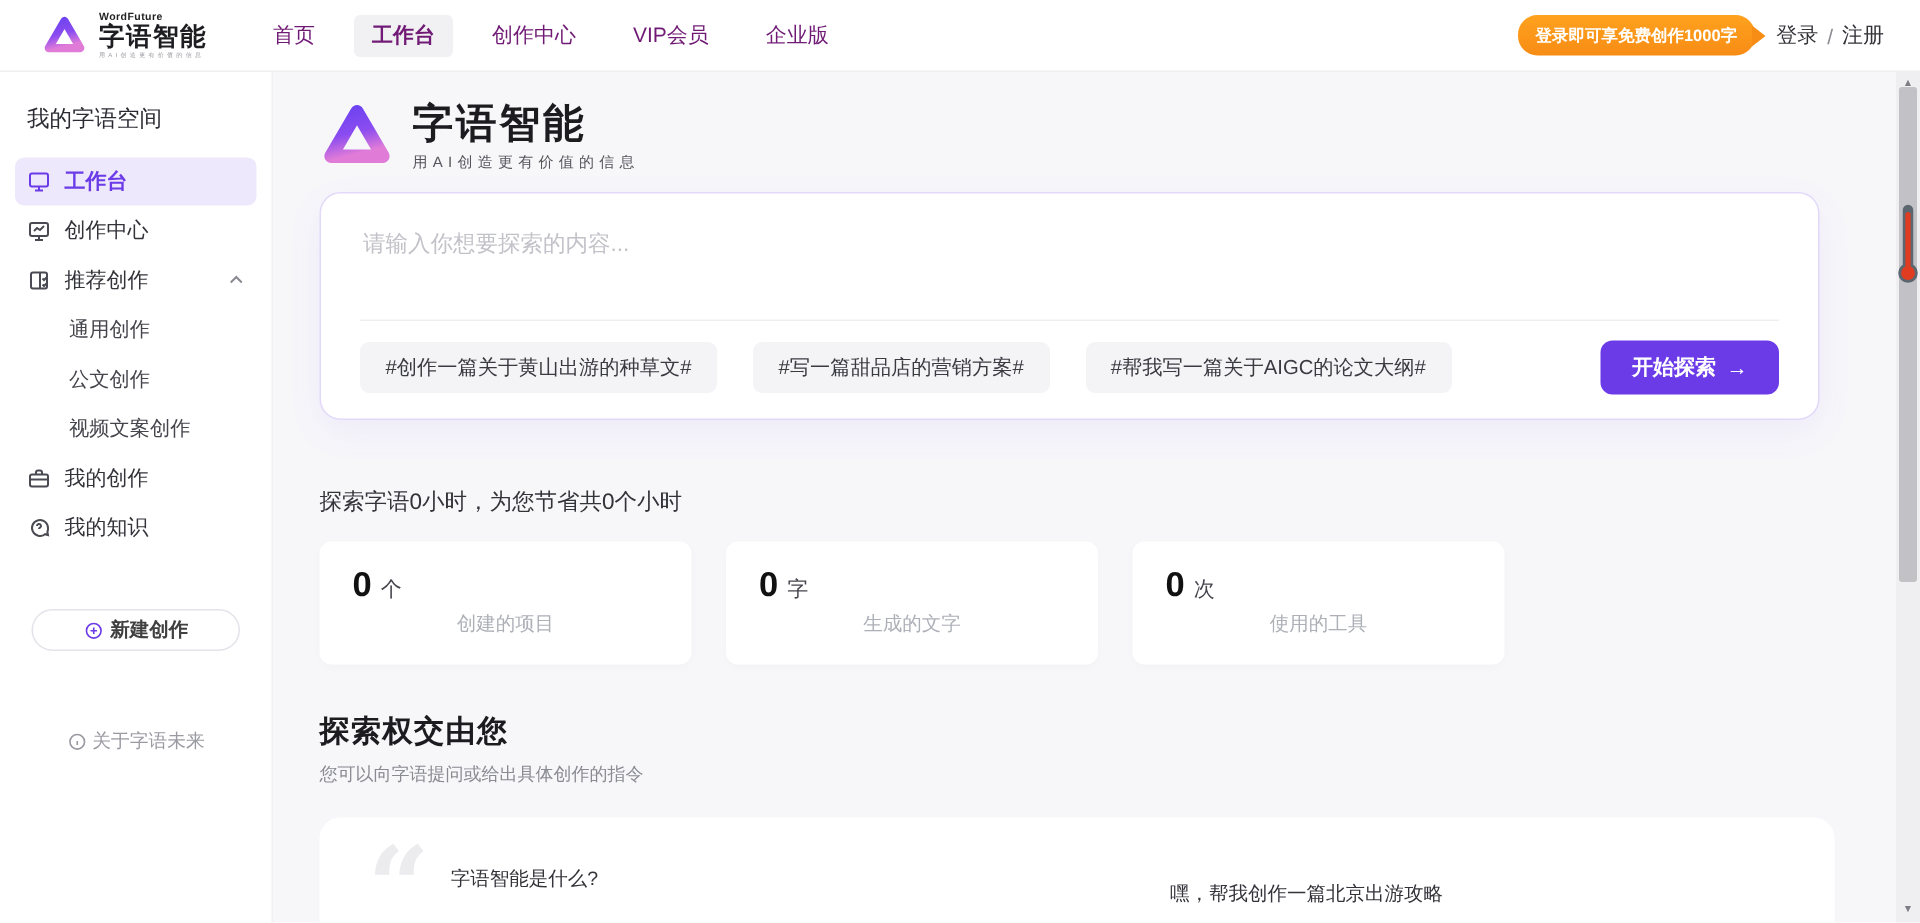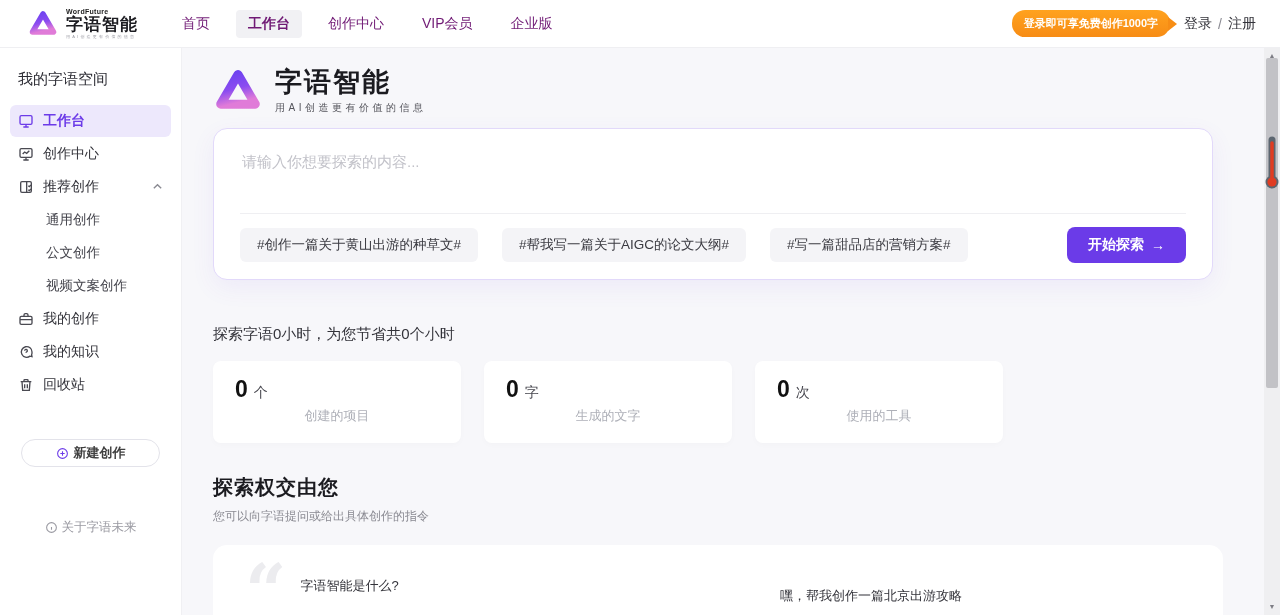--- a/index.html
+++ b/index.html
@@ -188,26 +188,20 @@
 
     <div class="side-item">
       <svg viewBox="0 0 24 24" fill="none" stroke-width="2">
         <path d="M21 12a8 8 0 10-3 6.2L21 19l-.6-3A8 8 0 0021 12z"></path>
           <path d="M10 10a2 2 0 113 1.7c-.7.4-1 .8-1 1.3M12 16h.01"></path>
       </svg>
       <span>我的知识</span>
     </div>
 
 
-    <div class="side-item">
-      <svg viewBox="0 0 24 24" fill="none" stroke-width="2">
-        <path d="M4 7h16M9 7V5a1 1 0 011-1h4a1 1 0 011 1v2M6 7l1 13h10l1-13M10 11v6M14 11v6"></path>
-      </svg>
-      <span>回收站</span>
-    </div>
 
     <button class="new-btn">
       <svg viewBox="0 0 24 24" fill="none" stroke-width="2">
         <circle cx="12" cy="12" r="9"></circle>
           <path d="M12 8v8M8 12h8"></path>
       </svg>
       <span>新建创作</span>
     </button>
 
     <div class="about">
@@ -227,22 +221,22 @@
       <div>
         <div class="hero-title">字语智能</div>
         <div class="hero-tag">用AI创造更有价值的信息</div>
       </div>
     </div>
 
     <div class="search-card">
       <div class="search-input">请输入你想要探索的内容...</div>
       <div class="search-bottom">
         <div class="chip">#创作一篇关于黄山出游的种草文#</div>
+        <div class="chip">#写一篇甜品店的营销方案#</div>
         <div class="chip">#帮我写一篇关于AIGC的论文大纲#</div>
-        <div class="chip">#写一篇甜品店的营销方案#</div>
         <button class="explore-btn">
           <span>开始探索</span>
           <span>→</span>
         </button>
       </div>
     </div>
 
     <div class="stats-summary">探索字语0小时，为您节省共0个小时</div>
 
     <div class="stats-row">

